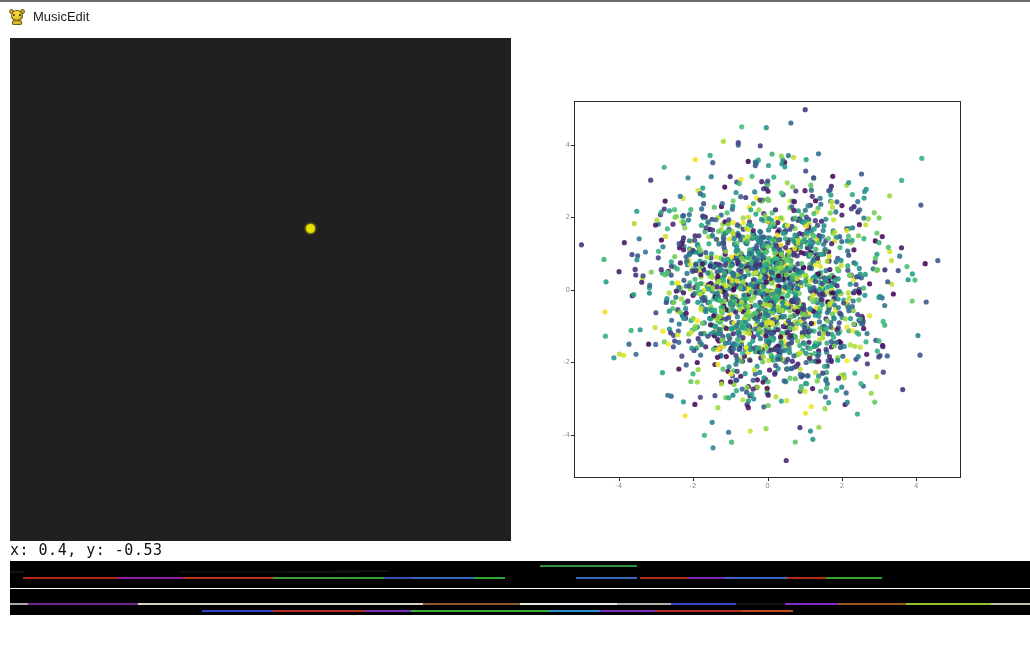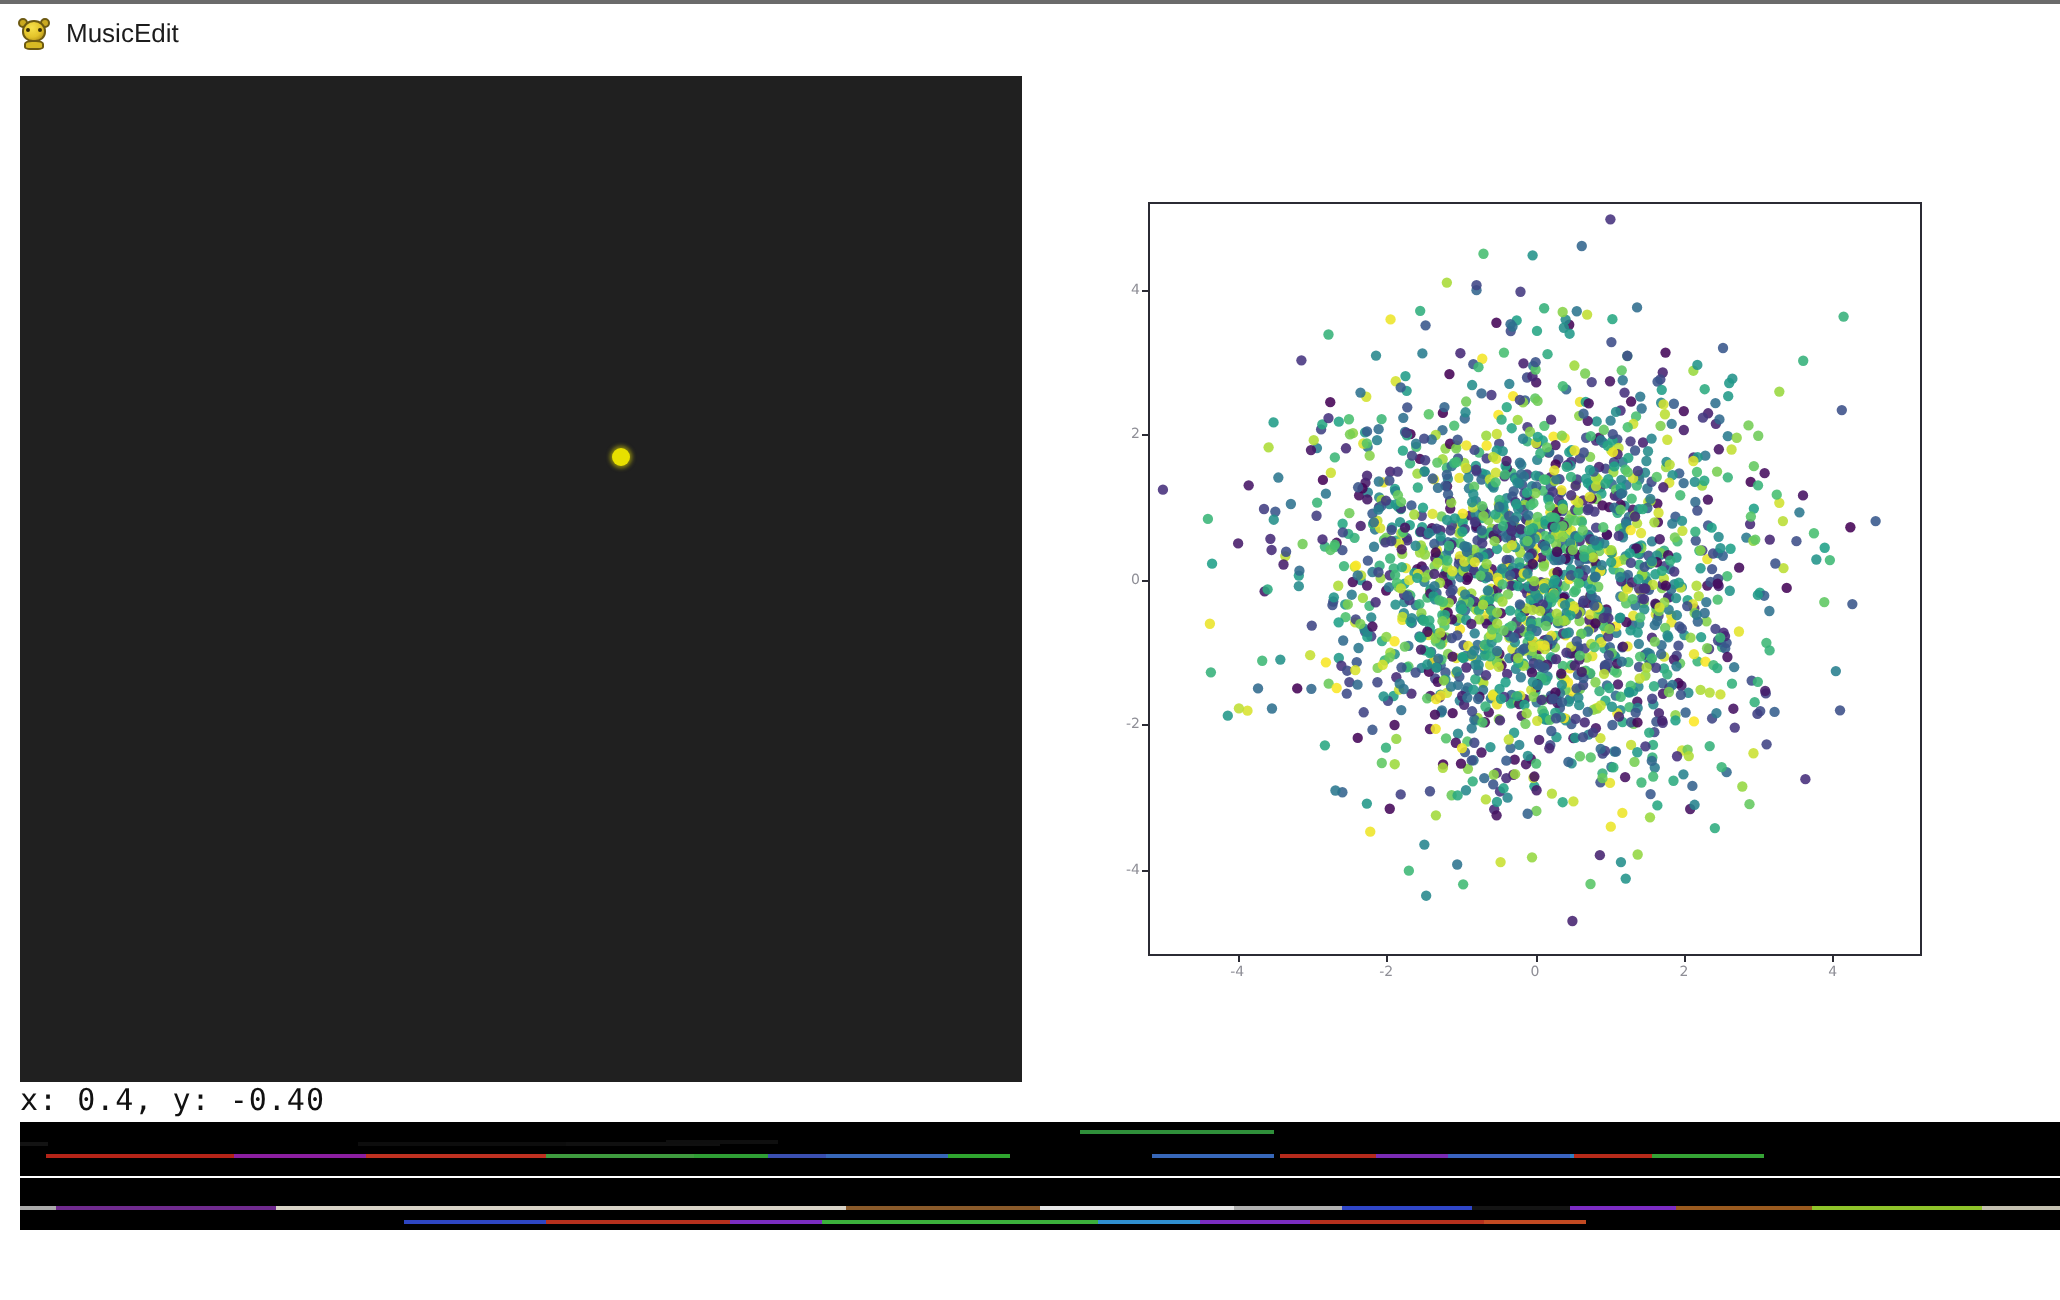--- a/index.html
+++ b/index.html
@@ -165,21 +165,21 @@
     <div class="eye-r"></div>
     <div class="body"></div>
   </div>
   <div id="app-title">MusicEdit</div>
 </div>
 
 <div id="canvas-panel">
   <div id="canvas-cursor-marker" style="left: 296px; top: 186px; background: rgb(232, 224, 0);"></div>
 </div>
 
-<div id="coord-readout">x: 0.4, y: -0.40</div>
+<div id="coord-readout">x: 0.4, y: -0.53</div>
 
 <div id="plot-panel">
   <div id="plot-frame">
     <svg id="plot-points" viewBox="0 0 387 377" preserveAspectRatio="none">
         <circle cx="147.2" cy="105.0" r="2.6" fill="rgb(68,2,85)" fill-opacity="0.88"></circle>
         <circle cx="175.5" cy="153.7" r="2.6" fill="rgb(121,207,81)" fill-opacity="0.88"></circle>
         <circle cx="244.9" cy="250.2" r="2.6" fill="rgb(69,16,97)" fill-opacity="0.88"></circle>
         <circle cx="214.0" cy="176.0" r="2.6" fill="rgb(69,16,97)" fill-opacity="0.88"></circle>
         <circle cx="221.5" cy="141.5" r="2.6" fill="rgb(35,164,133)" fill-opacity="0.88"></circle>
         <circle cx="213.8" cy="225.2" r="2.6" fill="rgb(65,63,131)" fill-opacity="0.88"></circle>

